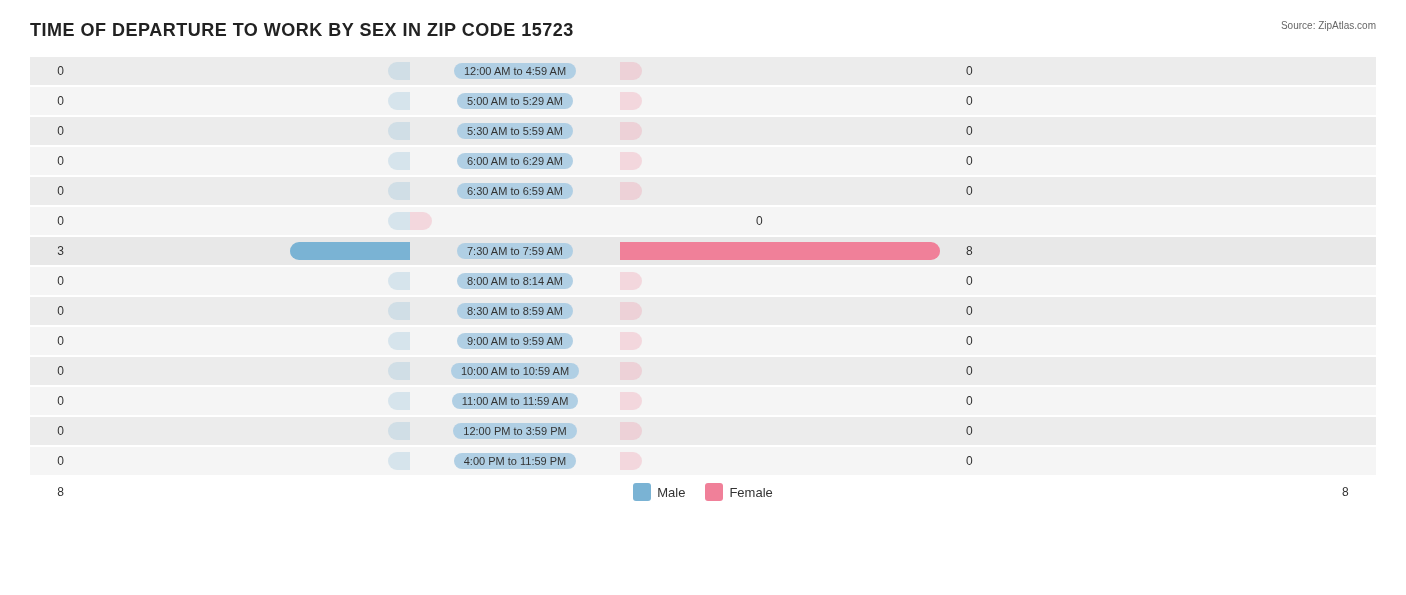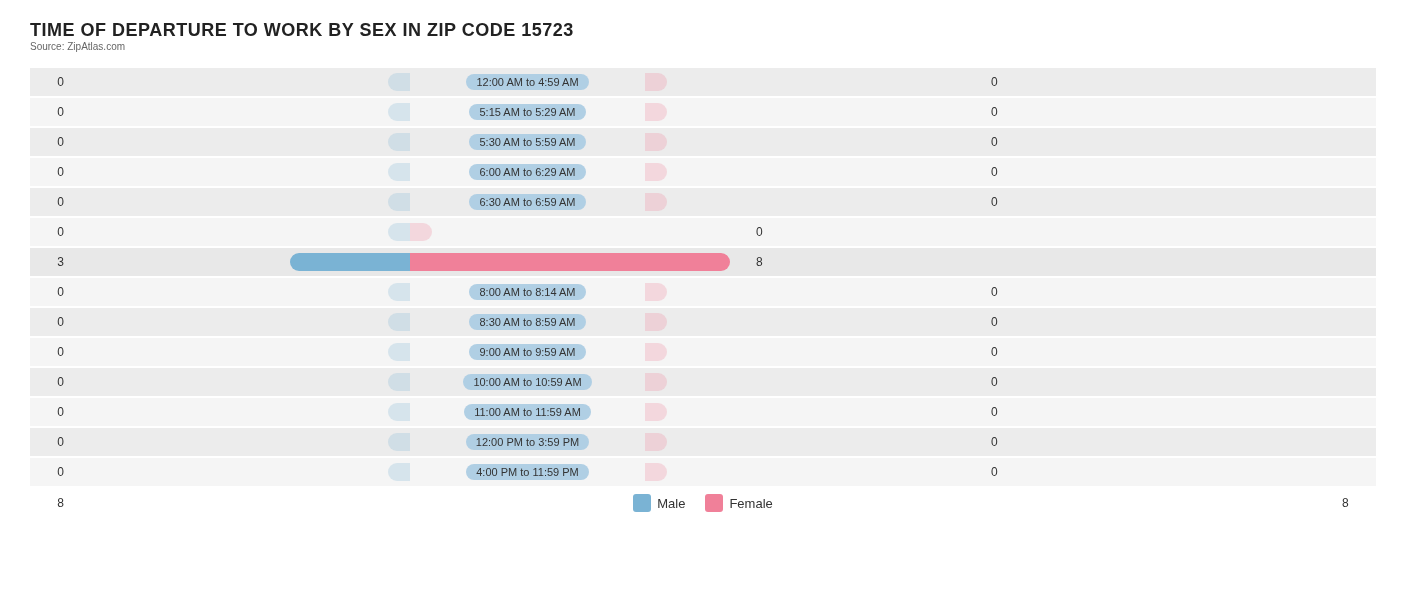--- a/index.html
+++ b/index.html
@@ -12,21 +12,20 @@
     }
     .chart-container {
       width: 100%;
       position: relative;
     }
     .chart-header {
       display: flex;
       justify-content: space-between;
       align-items: flex-start;
       margin-bottom: 16px;
-      flex-direction: column;
     }
     .chart-title {
       font-size: 18px;
       font-weight: bold;
       color: #222;
       text-transform: uppercase;
       letter-spacing: 0.5px;
     }
     .chart-source {
       font-size: 10px;
@@ -61,21 +60,21 @@
       align-items: center;
       flex-shrink: 0;
     }
     .left-bar {
       height: 18px;
       background: #7ab3d4;
       border-radius: 9px 0 0 9px;
       min-width: 0;
     }
     .label-cell {
-      width: 235px;
+      width: 210px;
       text-align: center;
       font-size: 11px;
       color: #333;
       flex-shrink: 0;
       padding: 0 4px;
       background: transparent;
     }
     .label-pill {
       display: inline-block;
       background: #b0cfe4;
@@ -172,21 +171,21 @@
         <div class="right-bar" style="width:0px; width:22px; opacity:0.25;"></div>
       </div>
       <div class="right-value">0</div>
     </div>
       <div class="bar-row">
       <div class="left-value">0</div>
       <div class="left-bar-area">
         <div class="left-bar" style="width:0px; width:22px; opacity:0.25;"></div>
       </div>
       <div class="label-cell">
-        <span class="label-pill">5:15 AM to 5:29 AM</span>
+        <span class="label-pill">5:00 AM to 5:29 AM</span>
       </div>
       <div class="right-bar-area">
         <div class="right-bar" style="width:0px; width:22px; opacity:0.25;"></div>
       </div>
       <div class="right-value">0</div>
     </div>
       <div class="bar-row">
       <div class="left-value">0</div>
       <div class="left-bar-area">
         <div class="left-bar" style="width:0px; width:22px; opacity:0.25;"></div>
@@ -232,20 +231,23 @@
       </div>
       <div class="right-bar-area">
         <div class="right-bar" style="width:0px; width:22px; opacity:0.25;"></div>
       </div>
       <div class="right-value">0</div>
     </div>
       <div class="bar-row highlighted">
       <div class="left-value">3</div>
       <div class="left-bar-area">
         <div class="left-bar" style="width:120px; "></div>
+      </div>
+      <div class="label-cell">
+        <span class="label-pill">7:30 AM to 7:59 AM</span>
       </div>
       <div class="right-bar-area">
         <div class="right-bar" style="width:320px; "></div>
       </div>
       <div class="right-value">8</div>
     </div>
       <div class="bar-row">
       <div class="left-value">0</div>
       <div class="left-bar-area">
         <div class="left-bar" style="width:0px; width:22px; opacity:0.25;"></div>

